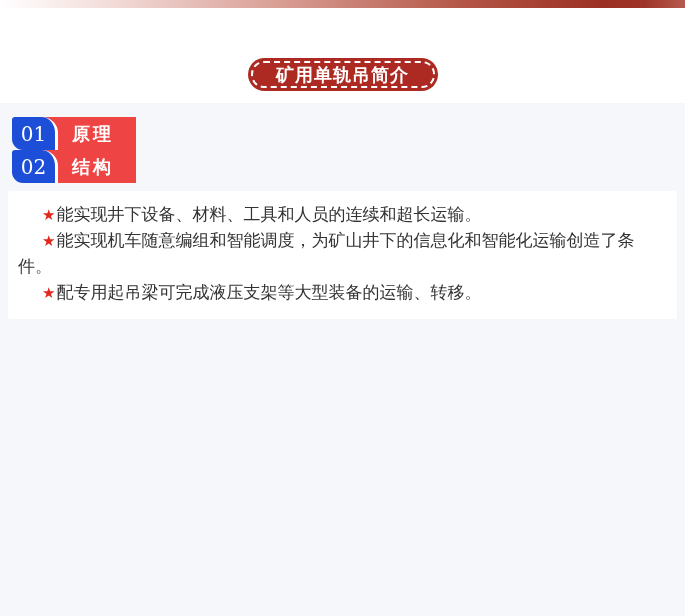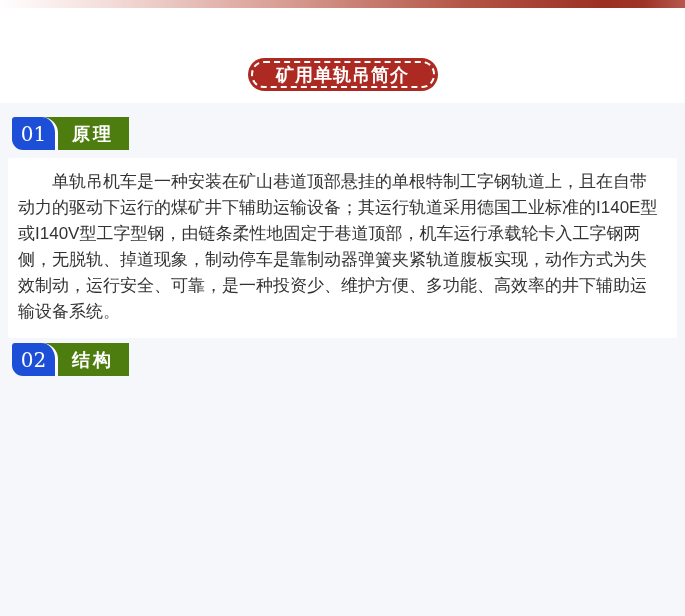--- a/index.html
+++ b/index.html
@@ -55,26 +55,26 @@
     box-sizing:border-box;
     display:flex;align-items:center;justify-content:center;
     font-family:"DejaVu Serif","Liberation Serif",serif;
     font-size:20px;
     border-right:3px solid #ffffff;
     border-radius:3px 16px 0 11px;
   }
   .sec-label{
     position:relative;z-index:1;
     margin-left:-14px;
-    background:#4d7c0f;
+    background:#ef4444;
     color:#ffffff;
     display:flex;align-items:center;
     font-size:18px;font-weight:bold;
     letter-spacing:3px;
-    padding:0 15px 0 28px;
+    padding:0 22px 0 28px;
   }
   .card{
     background:#ffffff;
     margin:8px 8px 5px 8px;
     border-radius:2px;
     padding:11px 14px 13px 10px;
     font-size:17px;
     line-height:26px;
     color:#333333;
   }
@@ -100,29 +100,31 @@
     </div>
   </div>
 
   <div class="content">
 
     <div class="section">
       <div class="section-head">
         <div class="sec-num">01</div>
         <div class="sec-label">原理</div>
       </div>
-      <div class="card">
-        <p class="para">单轨吊机车是一种安装在矿山巷道顶部悬挂的单根特制工字钢轨道上，且在自带动力的驱动下运行的煤矿井下辅助运输设备；其运行轨道采用德国工业标准的I140E型或I140V型工字型钢，由链条柔性地固定于巷道顶部，机车运行承载轮卡入工字钢两侧，无脱轨、掉道现象，制动停车是靠制动器弹簧夹紧轨道腹板实现，动作方式为失效制动，运行安全、可靠，是一种投资少、维护方便、多功能、高效率的井下辅助运输设备系统。</p>
-      </div>
     </div>
 
     <div class="section">
       <div class="section-head">
         <div class="sec-num">02</div>
         <div class="sec-label">结构</div>
       </div>
     </div>
 
     <div class="section">
+      <div class="card">
+        <p class="bullet"><span class="star">★</span><span>能实现井下设备、材料、工具和人员的连续和超长运输。</span></p>
+        <p class="bullet"><span class="star">★</span><span>能实现机车随意编组和智能调度，为矿山井下的信息化和智能化运输创造了条件。</span></p>
+        <p class="bullet"><span class="star">★</span><span>配专用起吊梁可完成液压支架等大型装备的运输、转移。</span></p>
+      </div>
     </div>
 
   </div>
 </div>
 
 </body></html>

